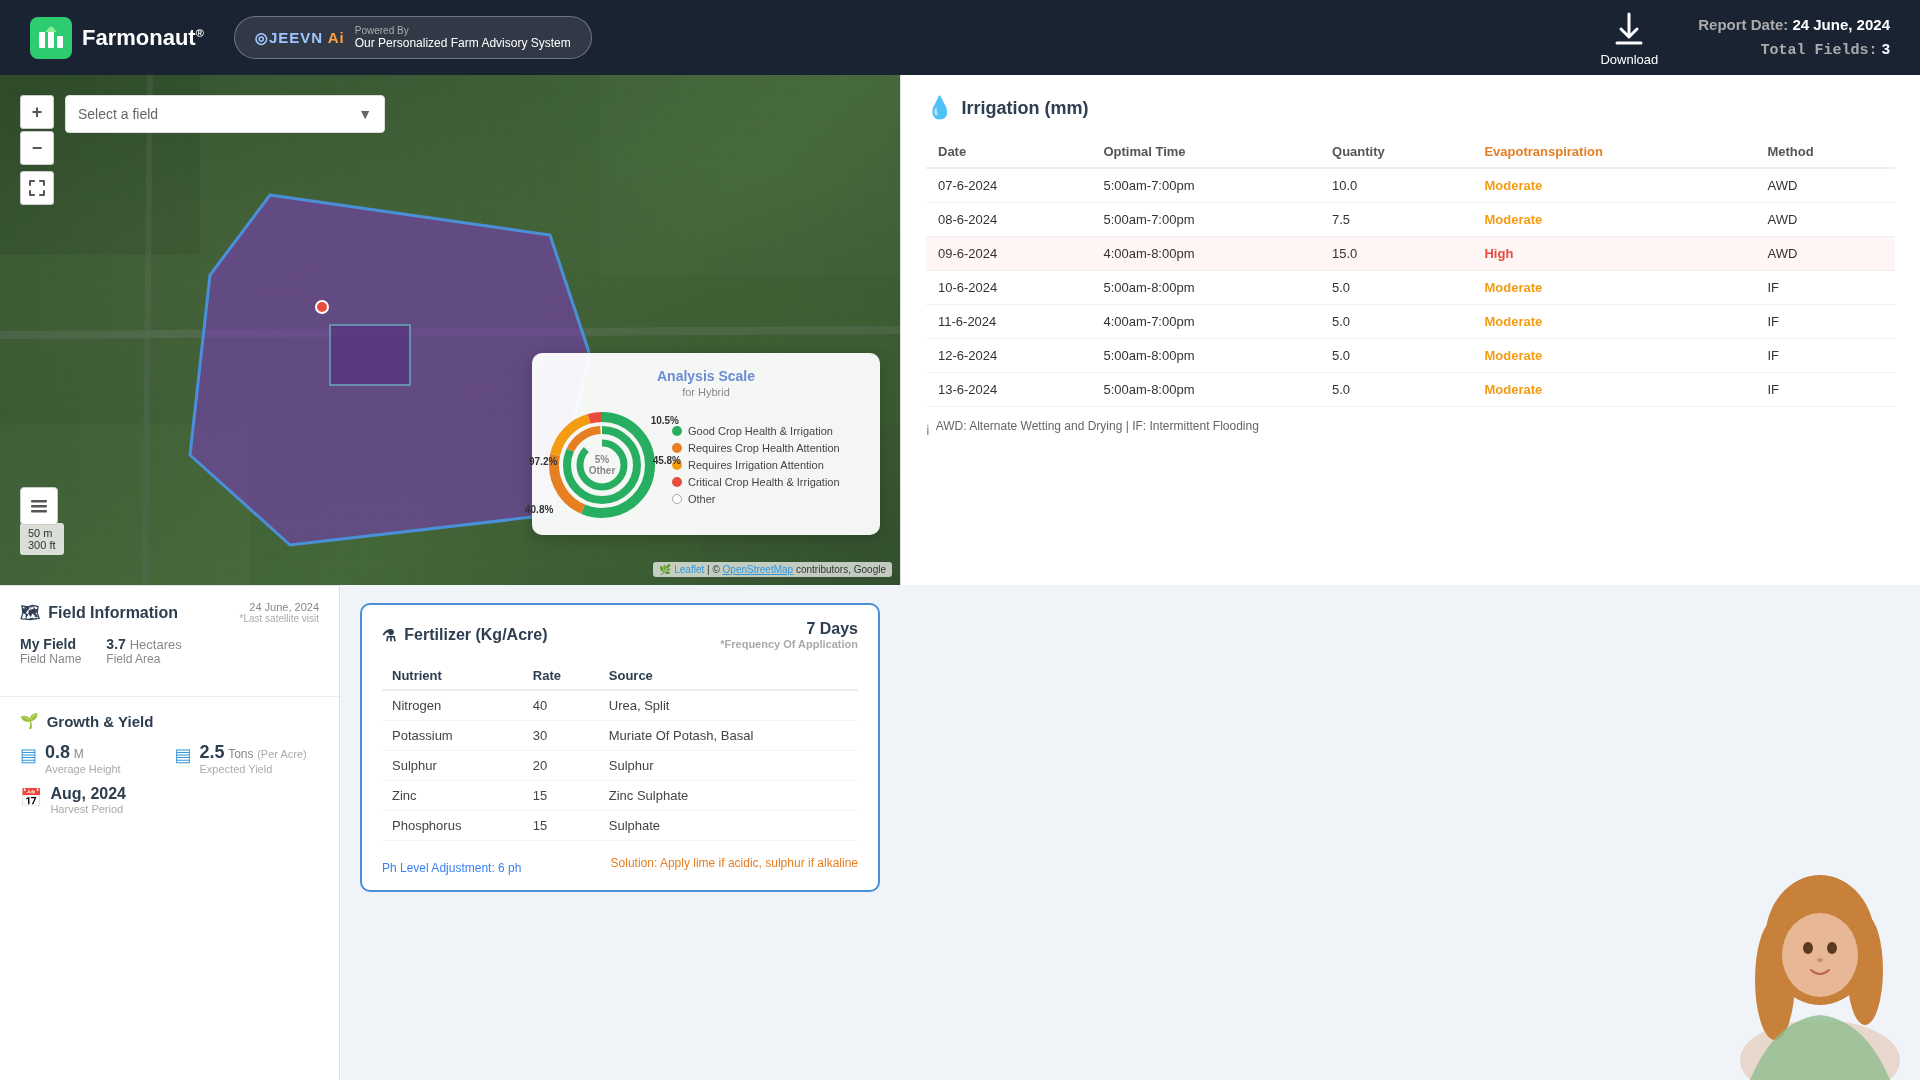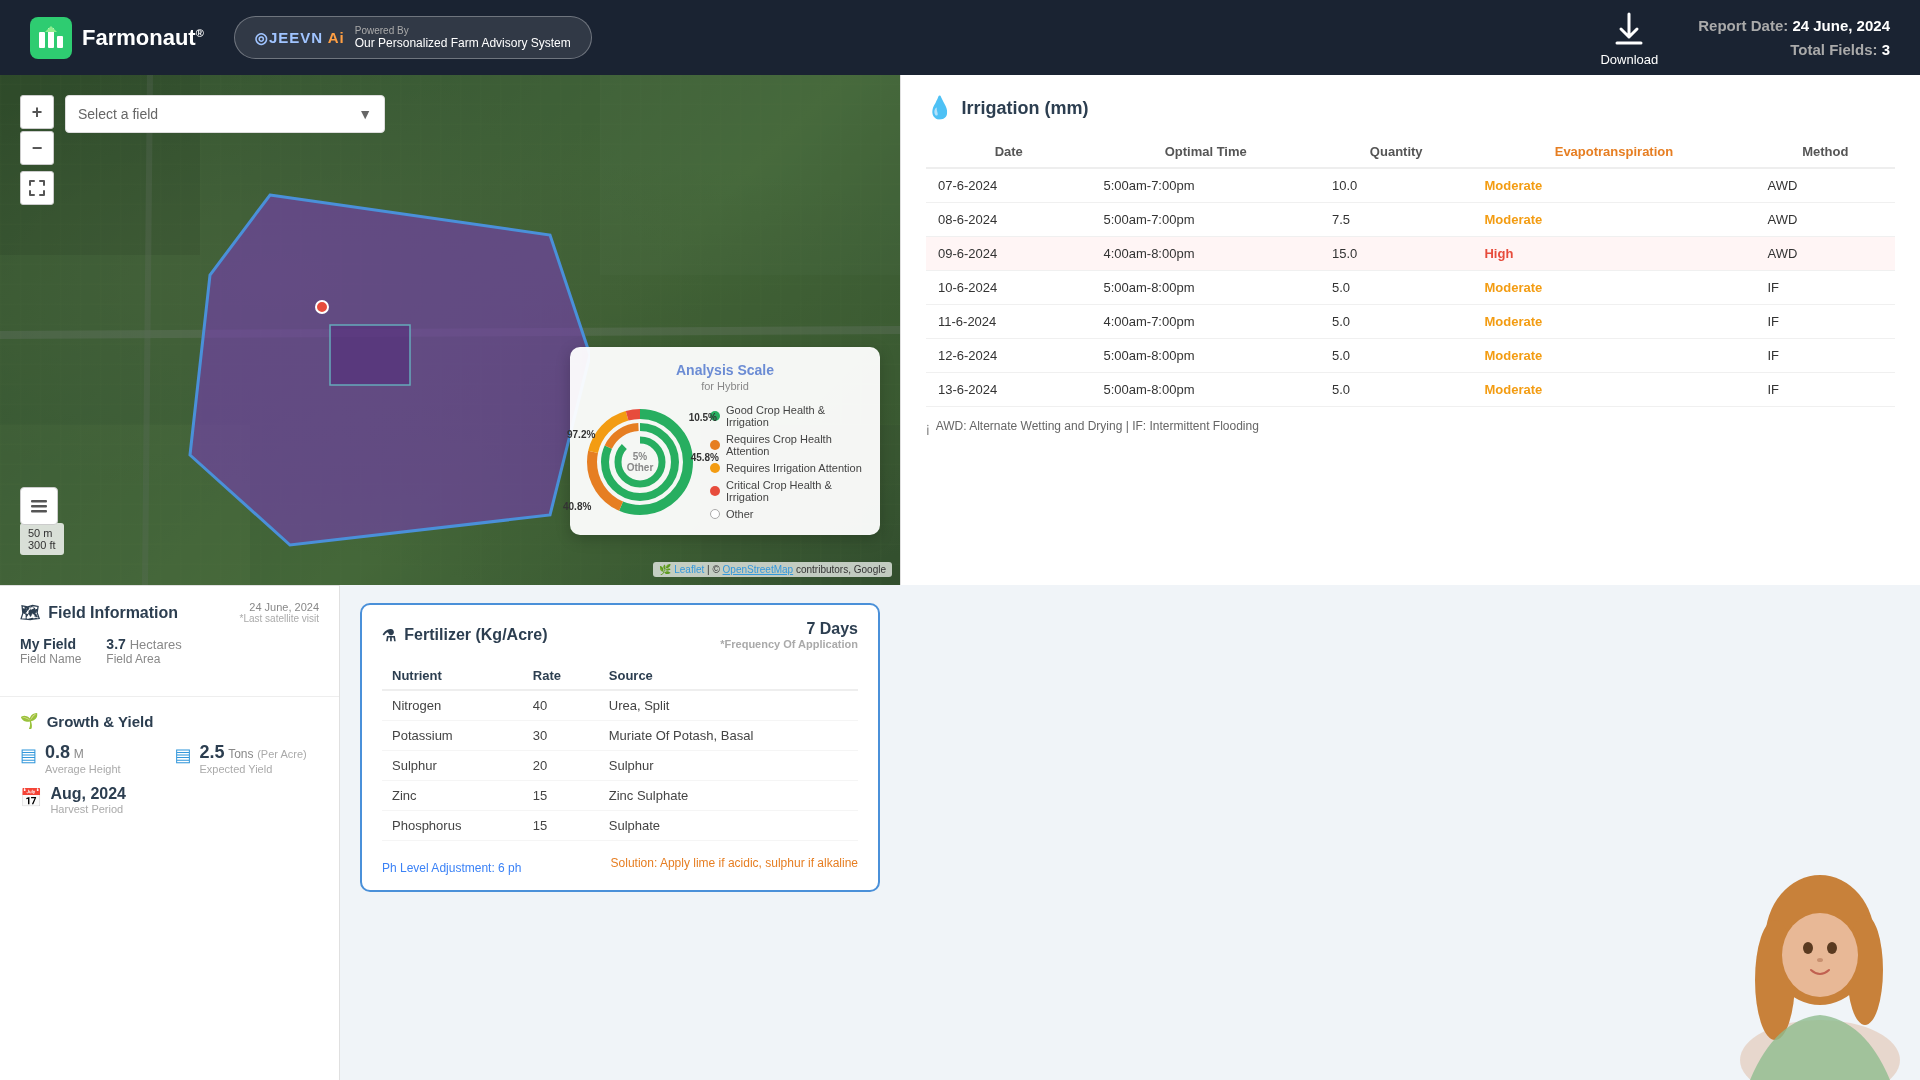--- a/index.html
+++ b/index.html
@@ -74,21 +74,21 @@
     }
     .download-icon {
       width: 40px; height: 40px;
       color: white;
     }
     .download-label { font-size: 13px; color: white; }
     .report-info { color: white; text-align: right; line-height: 1.6; }
     .report-date { font-size: 15px; }
     .report-date span { font-weight: 700; color: white; }
     .total-fields { font-size: 15px; }
-    .total-fields span { font-weight: 700; }
+    .total-fields span { font-weight: 700; font-family: Liberation Mono, monospace; }
 
     
     .map-section {
       background: #2d4a2d;
       position: relative;
       overflow: hidden;
     }
     .map-bg {
       width: 100%; height: 100%;
       background: 
@@ -191,21 +191,21 @@
       font-size: 16px;
     }
     
     .analysis-scale {
       position: absolute;
       bottom: 50px;
       right: 20px;
       background: rgba(255,255,255,0.95);
       border-radius: 10px;
       padding: 15px;
-      width: 310px;
+      width: 348px;
       box-shadow: 0 4px 15px rgba(0,0,0,0.2);
     }
     .analysis-title {
       text-align: center;
       color: #6b8cd4;
       font-size: 14px;
       font-weight: 700;
       margin-bottom: 2px;
     }
     .analysis-subtitle {
@@ -222,21 +222,21 @@
     .donut-chart {
       width: 110px;
       height: 110px;
       flex-shrink: 0;
       position: relative;
     }
     .donut-chart svg { width: 100%; height: 100%; }
     .donut-label-97 {
       position: absolute;
       left: -18px;
-      top: 22px;
+      top: 46px;
       font-size: 10px;
       font-weight: 700;
       color: #333;
     }
     .donut-label-10 {
       position: absolute;
       right: -22px;
       top: 5px;
       font-size: 10px;
       font-weight: 700;
@@ -284,21 +284,21 @@
       align-items: center;
       gap: 8px;
       font-size: 18px;
       font-weight: 700;
       color: #2c3e50;
       margin-bottom: 15px;
     }
     .panel-icon { font-size: 22px; }
     .irr-table { width: 100%; border-collapse: collapse; }
     .irr-table th {
-      text-align: center;
+      text-align: left;
       padding: 8px 12px;
       color: #555;
       font-weight: 600;
       font-size: 13px;
       border-bottom: 2px solid #eee;
     }
     .irr-table td {
       padding: 9px 12px;
       font-size: 13px;
       border-bottom: 1px solid #f0f0f0;

